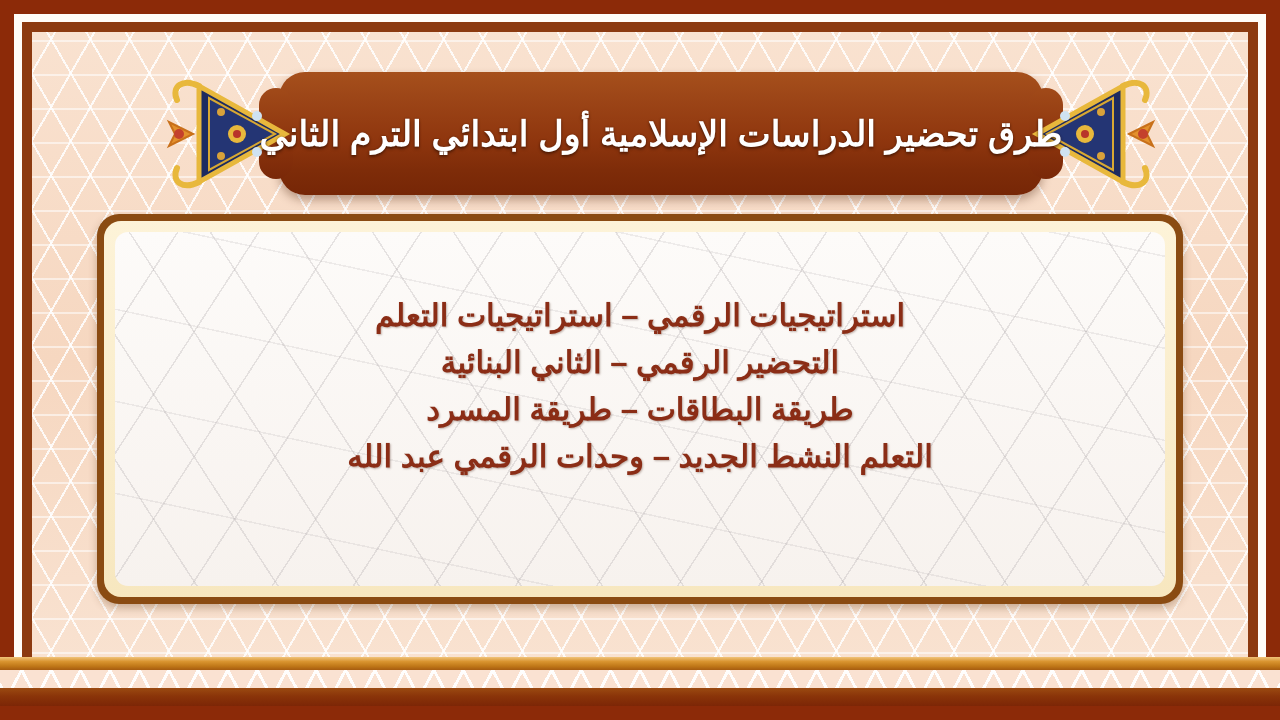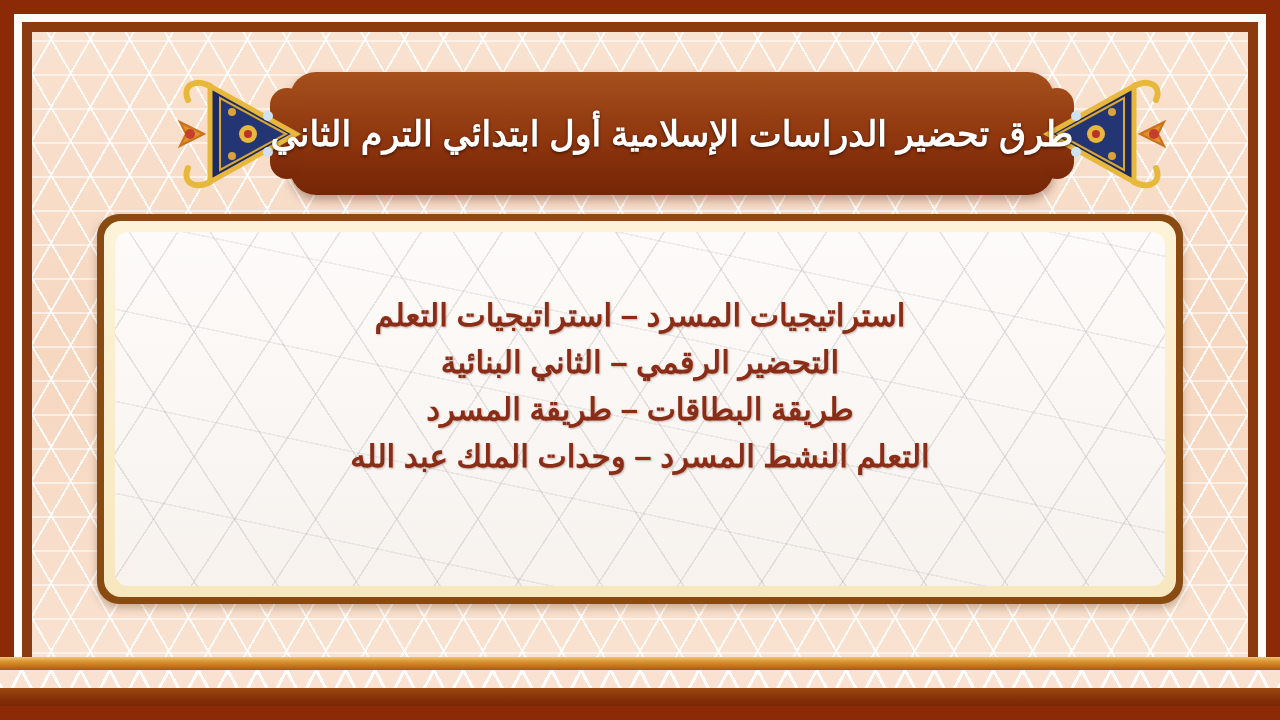--- a/index.html
+++ b/index.html
@@ -50,21 +50,21 @@
       repeating-linear-gradient( 60deg, rgba(255,255,255,.85) 0 2px, rgba(255,255,255,0) 2px 34px),
       repeating-linear-gradient(-60deg, rgba(255,255,255,.85) 0 2px, rgba(255,255,255,0) 2px 34px),
       repeating-linear-gradient(  0deg, rgba(255,255,255,.55) 0 2px, rgba(255,255,255,0) 2px 34px),
       linear-gradient(180deg, #f9e2d0 0%, #f6d7c0 50%, #f9e3d2 100%);
     overflow: hidden;
   }
 
   
   .banner-wrap {
     position: absolute;
-    left: 150px;
+    left: 139px;
     top: 34px;
     width: 980px;
     height: 135px;
   }
 
   .banner-plate {
     position: absolute;
     left: 108px;
     top: 6px;
     right: 108px;
@@ -249,24 +249,24 @@
       </div>
 
       <div class="banner-title">طرق تحضير الدراسات الإسلامية أول ابتدائي الترم الثاني</div>
     </div>
 
     <div class="panel">
       <div class="panel-glow">
         <div class="panel-inner">
 
           <div class="body-lines">
-            <div class="body-line">استراتيجيات المسرد – استراتيجيات التعلم</div>
+            <div class="body-line">استراتيجيات الرقمي – استراتيجيات التعلم</div>
             <div class="body-line">التحضير الرقمي – الثاني البنائية</div>
             <div class="body-line">طريقة البطاقات – طريقة المسرد</div>
-            <div class="body-line">التعلم النشط المسرد – وحدات الملك عبد الله</div>
+            <div class="body-line">التعلم النشط الجديد – وحدات الرقمي عبد الله</div>
           </div>
 
         </div>
       </div>
     </div>
 
   </div>
 
   <div class="band-gold"></div>
   <div class="band-pattern"></div>

